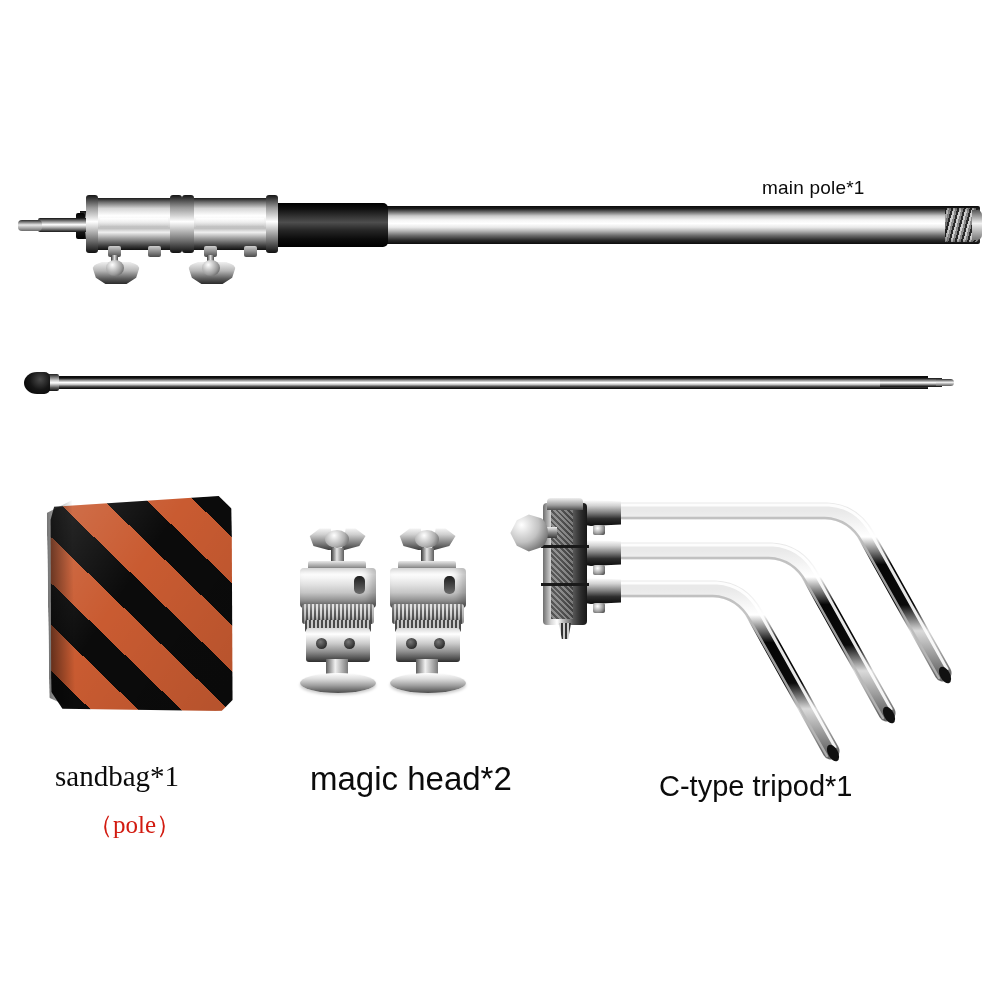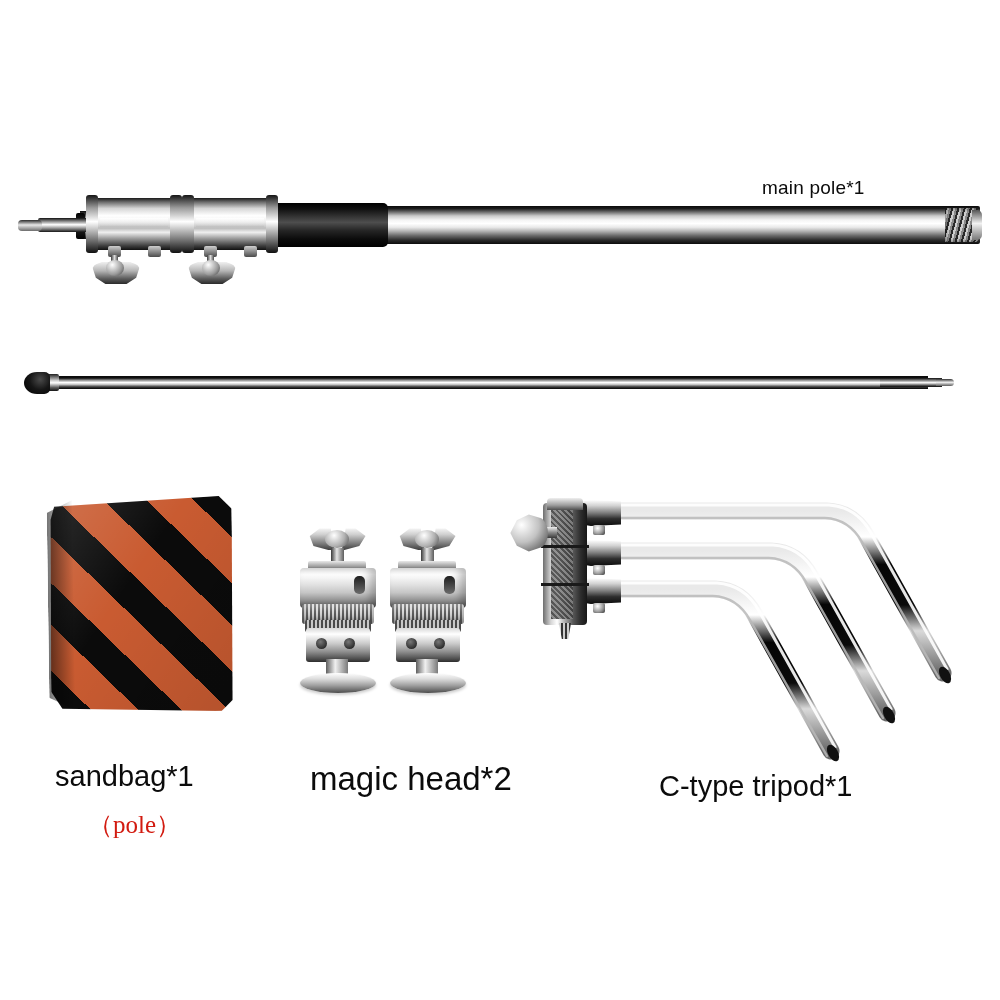--- a/index.html
+++ b/index.html
@@ -4,21 +4,21 @@
 <style>
   html,body{margin:0;padding:0;background:#ffffff;}
   body{width:1000px;height:1000px;position:relative;overflow:hidden;
        font-family:"Liberation Sans", sans-serif;color:#111;}
   .stage{position:absolute;left:0;top:0;width:1000px;height:1000px;background:#fff;}
 
   .lbl{position:absolute;white-space:nowrap;font-family:"Liberation Sans",sans-serif;
        color:#0b0b0b;font-weight:400;}
   .lbl-main{left:762px;top:153px;font-size:19px;letter-spacing:.2px;margin-top:24px;}
   .lbl-cross{left:783px;top:338px;font-size:29px;letter-spacing:.2px;}
-  .lbl-sandbag{left:55px;top:760px;font-size:29px;}
+  .lbl-sandbag{left:55px;top:760px;font-size:29px;font-family:Liberation Serif, serif;}
   .lbl-magic{left:310px;top:760px;font-size:33px;}
   .lbl-ctype{left:630px;top:770px;font-size:29px;margin-left:29px;}
   .lbl-gift{left:88px;top:808px;font-size:25px;color:#d21b10;
             font-family:"Liberation Serif",serif;}
 
   
   .mainpole{position:absolute;left:0px;top:196px;width:1000px;height:90px;}
   
   .mp-tube{position:absolute;left:385px;top:10px;width:595px;height:38px;border-radius:2px;
      background:linear-gradient(to bottom,

